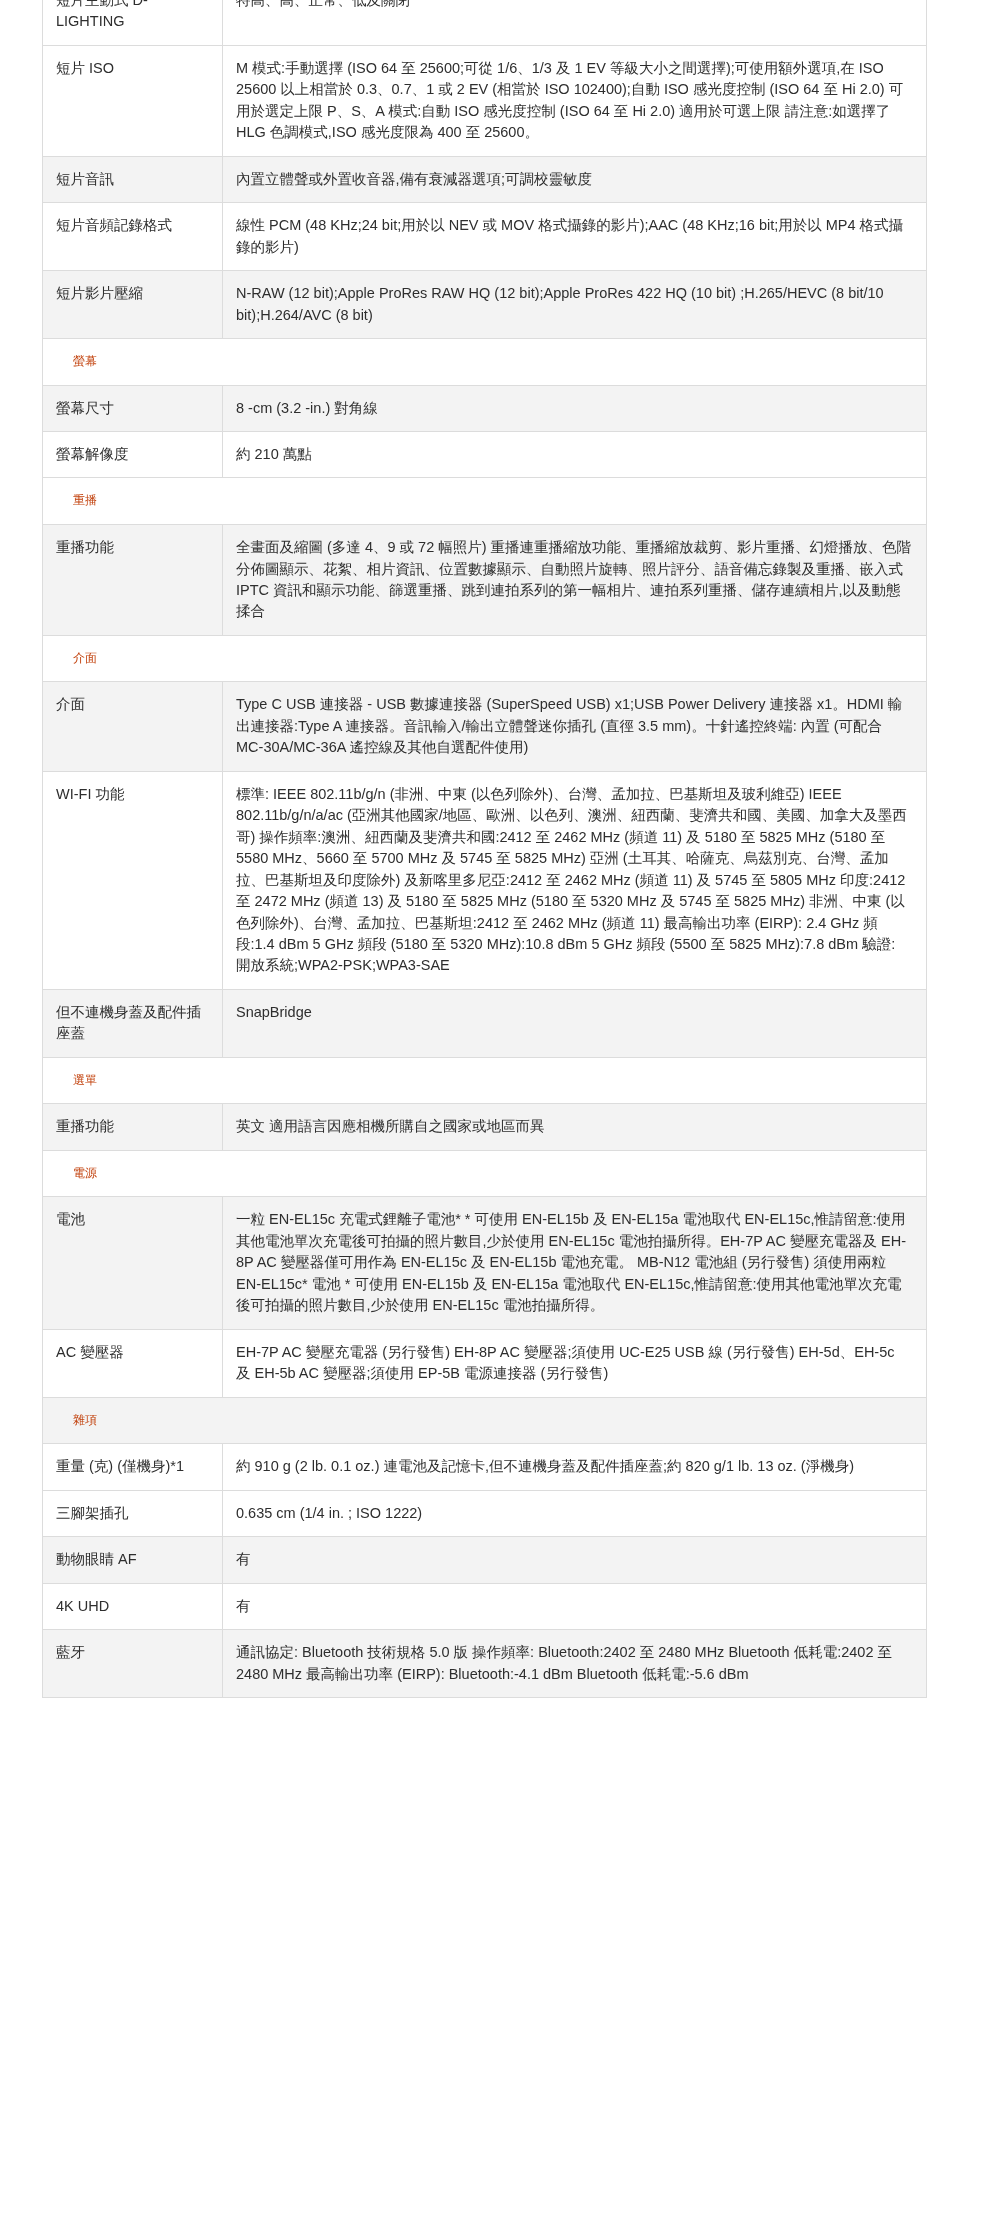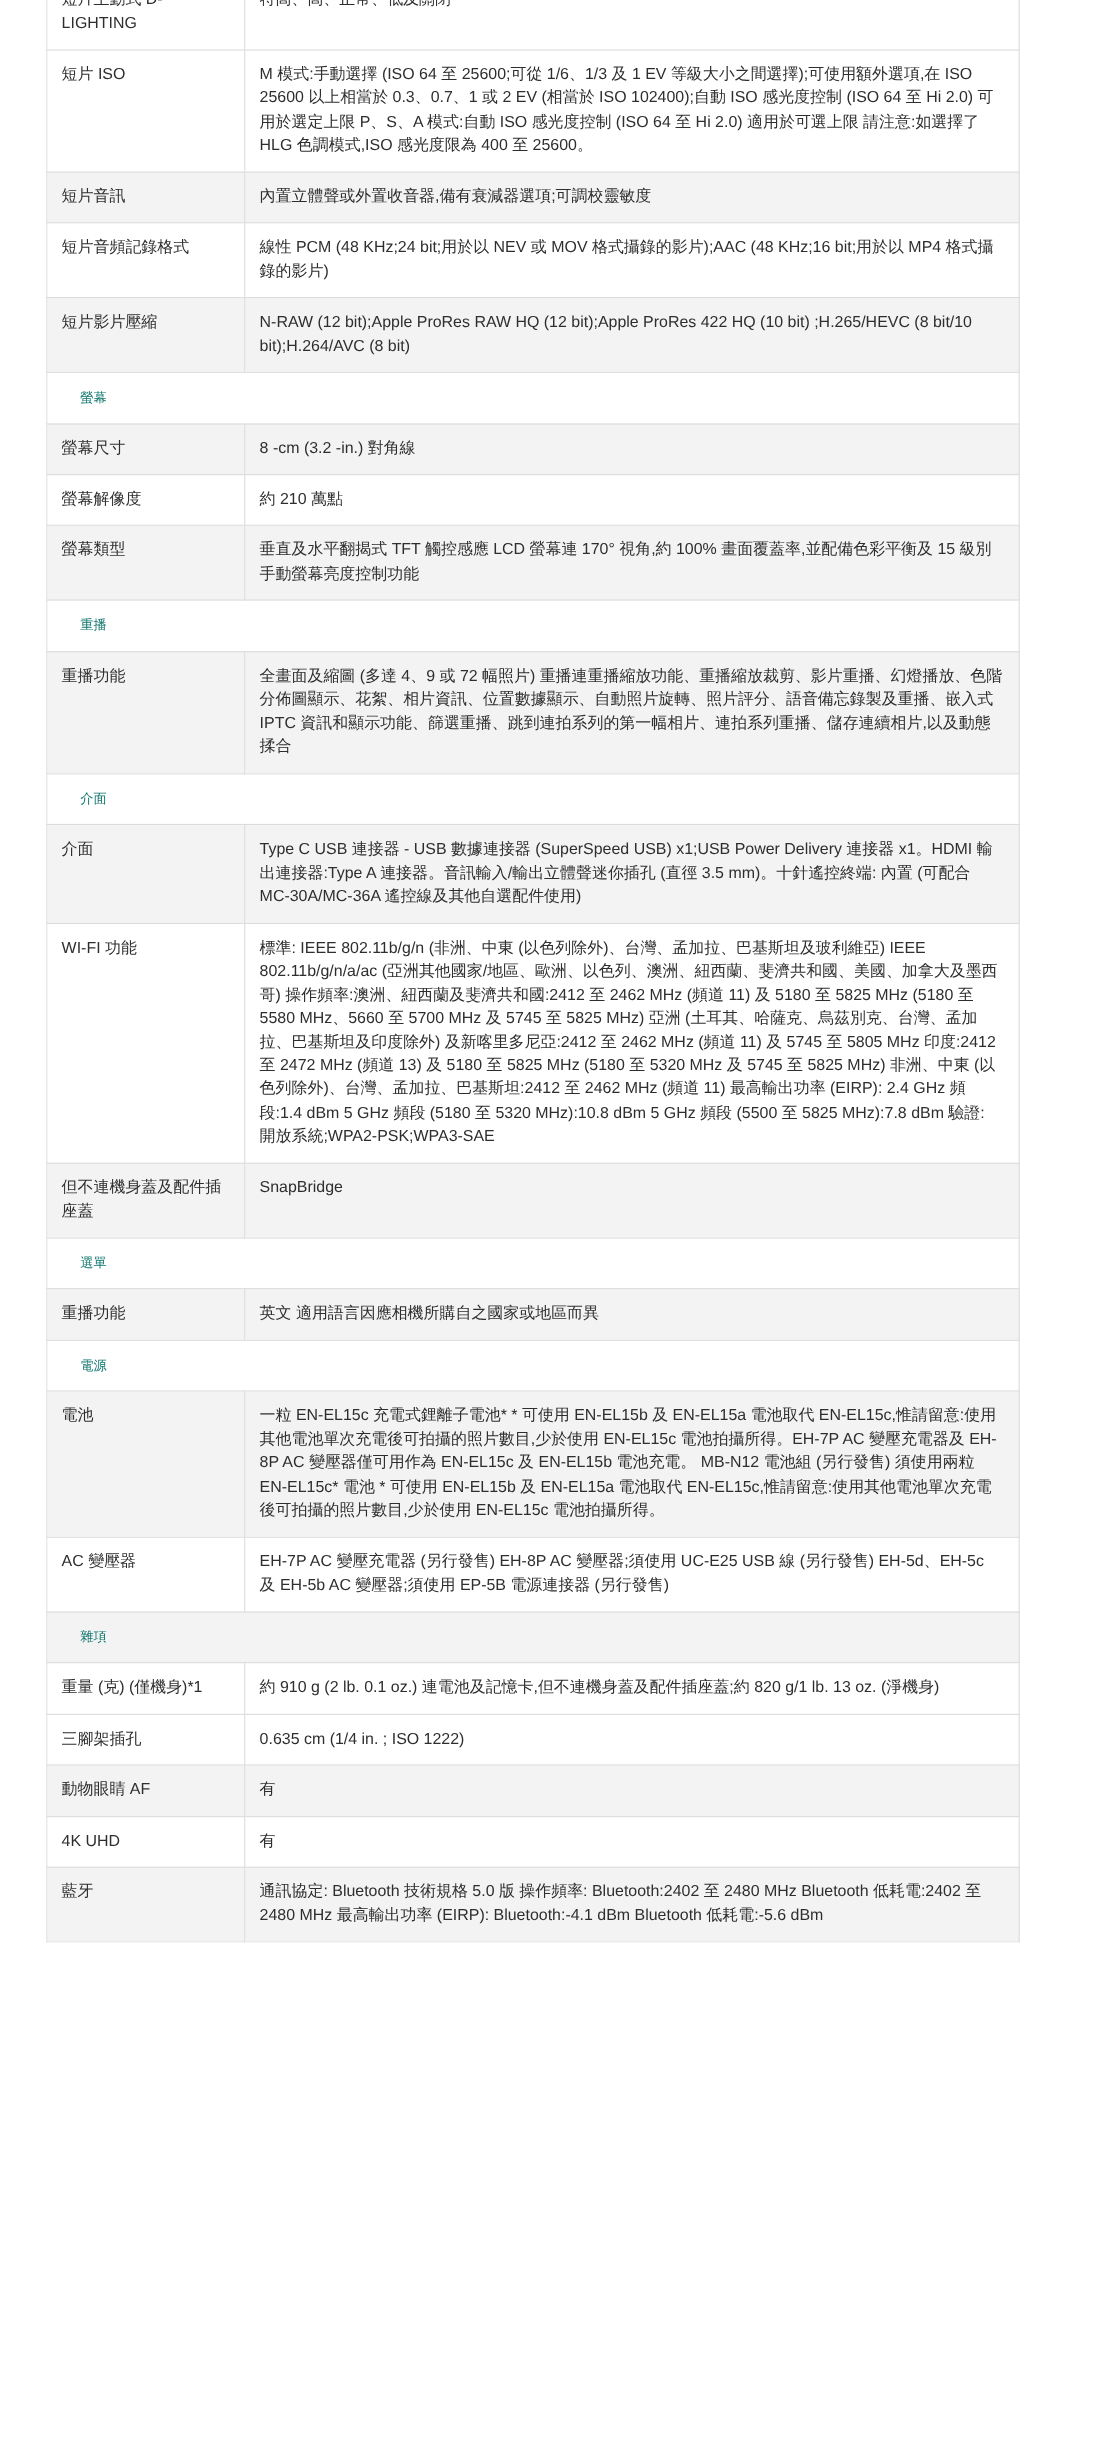--- a/index.html
+++ b/index.html
@@ -47,21 +47,21 @@
     padding: 12px 14px 12px 13px;
     font-size: 14.5px;
     line-height: 1.48;
     color: #2e2e2e;
     word-break: break-word;
   }
   td.section-cell {
     padding: 15px 30px;
     font-size: 12px;
     line-height: 1.3;
-    color: #0f766e;
+    color: #c2410c;
   }
   tr.shaded th, tr.shaded td { background: #f3f3f3; }
   tr.plain th, tr.plain td { background: #ffffff; }
 </style>
 </head>
 <body>
 
 <div class="page">
   <div class="crop">
     <table class="spec-table">
@@ -100,24 +100,20 @@
   <tr class="shaded">
     <th class="spec-label">螢幕尺寸</th>
     <td class="spec-value">8 -cm (3.2 -in.) 對角線</td>
   </tr>
 
   <tr class="plain">
     <th class="spec-label">螢幕解像度</th>
     <td class="spec-value">約 210 萬點</td>
   </tr>
 
-  <tr class="shaded">
-    <th class="spec-label">螢幕類型</th>
-    <td class="spec-value">垂直及水平翻揭式 TFT 觸控感應 LCD 螢幕連 170° 視角,約 100% 畫面覆蓋率,並配備色彩平衡及 15 級別手動螢幕亮度控制功能</td>
-  </tr>
 
   <tr class="plain">
     <td class="section-cell" colspan="2">重播</td>
   </tr>
 
   <tr class="shaded">
     <th class="spec-label">重播功能</th>
     <td class="spec-value">全畫面及縮圖 (多達 4、9 或 72 幅照片) 重播連重播縮放功能、重播縮放裁剪、影片重播、幻燈播放、色階分佈圖顯示、花絮、相片資訊、位置數據顯示、自動照片旋轉、照片評分、語音備忘錄製及重播、嵌入式 IPTC 資訊和顯示功能、篩選重播、跳到連拍系列的第一幅相片、連拍系列重播、儲存連續相片,以及動態揉合</td>
   </tr>
 

